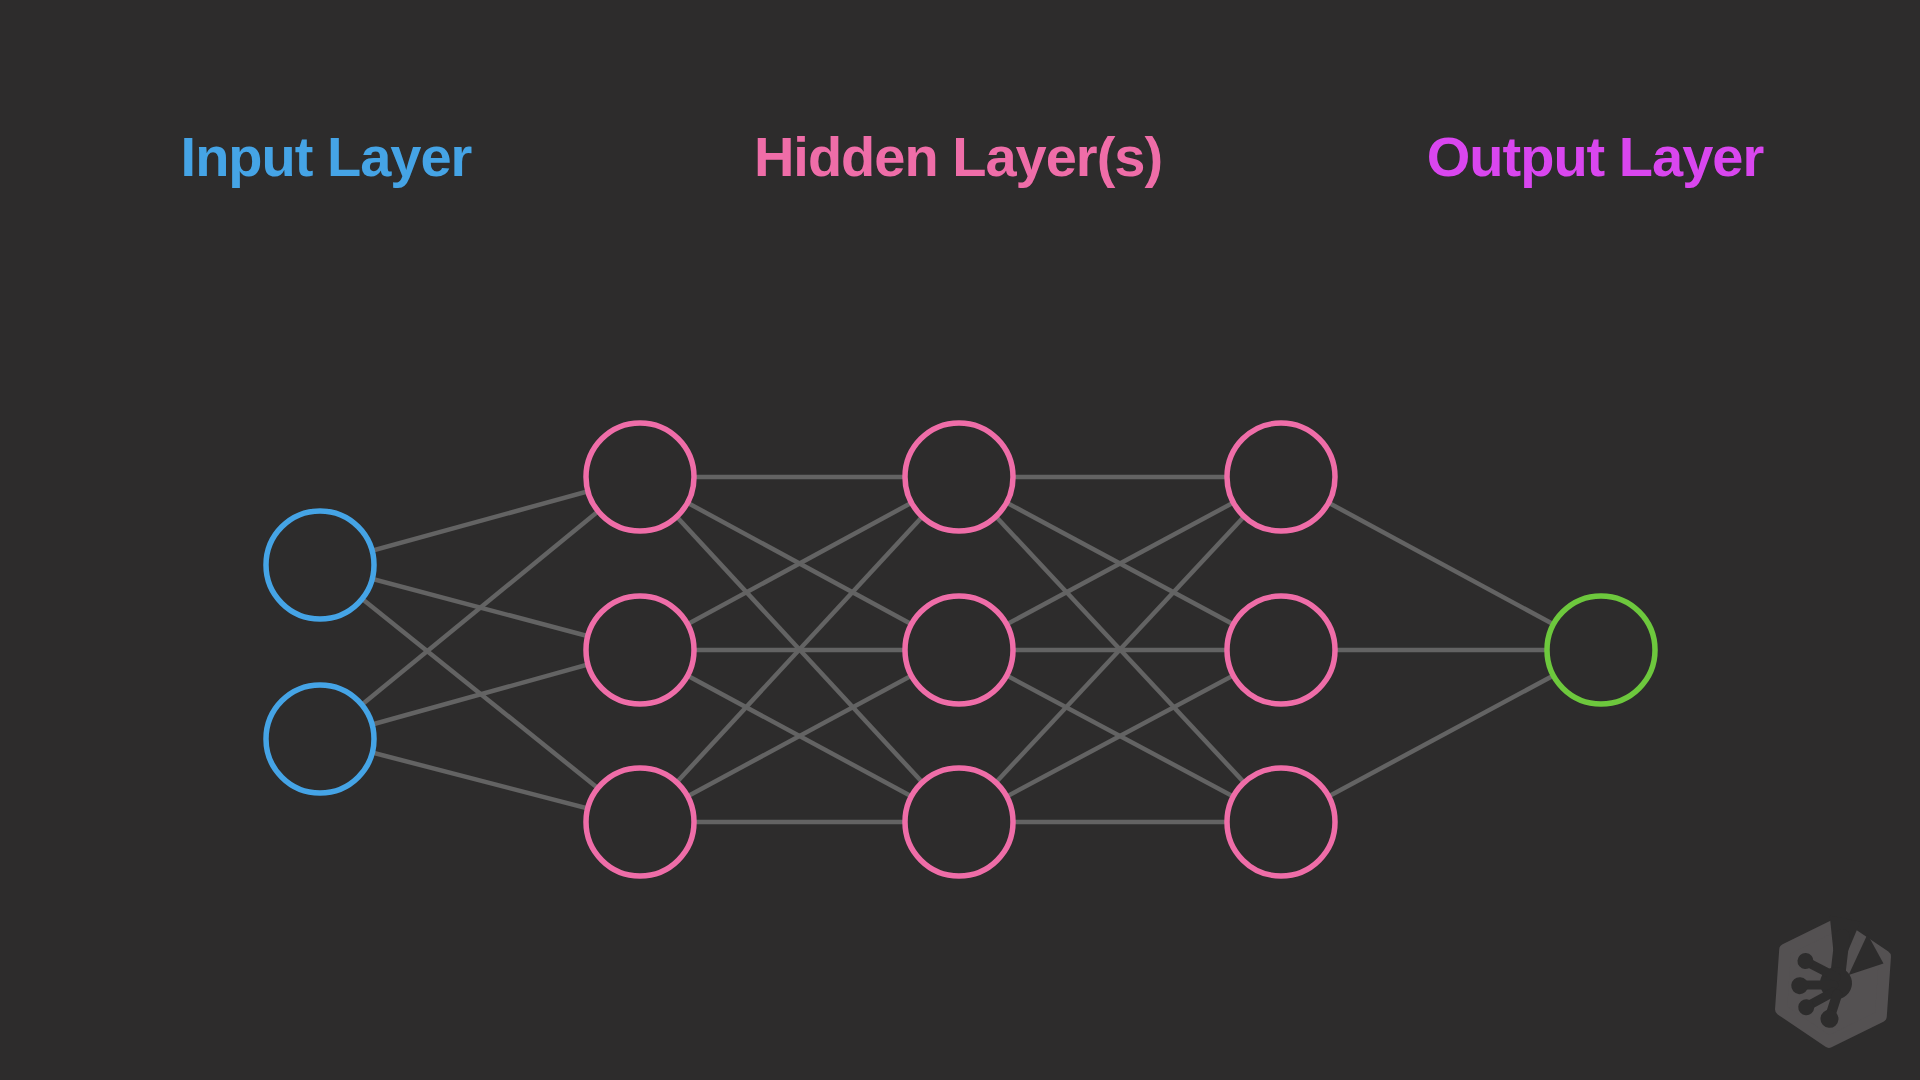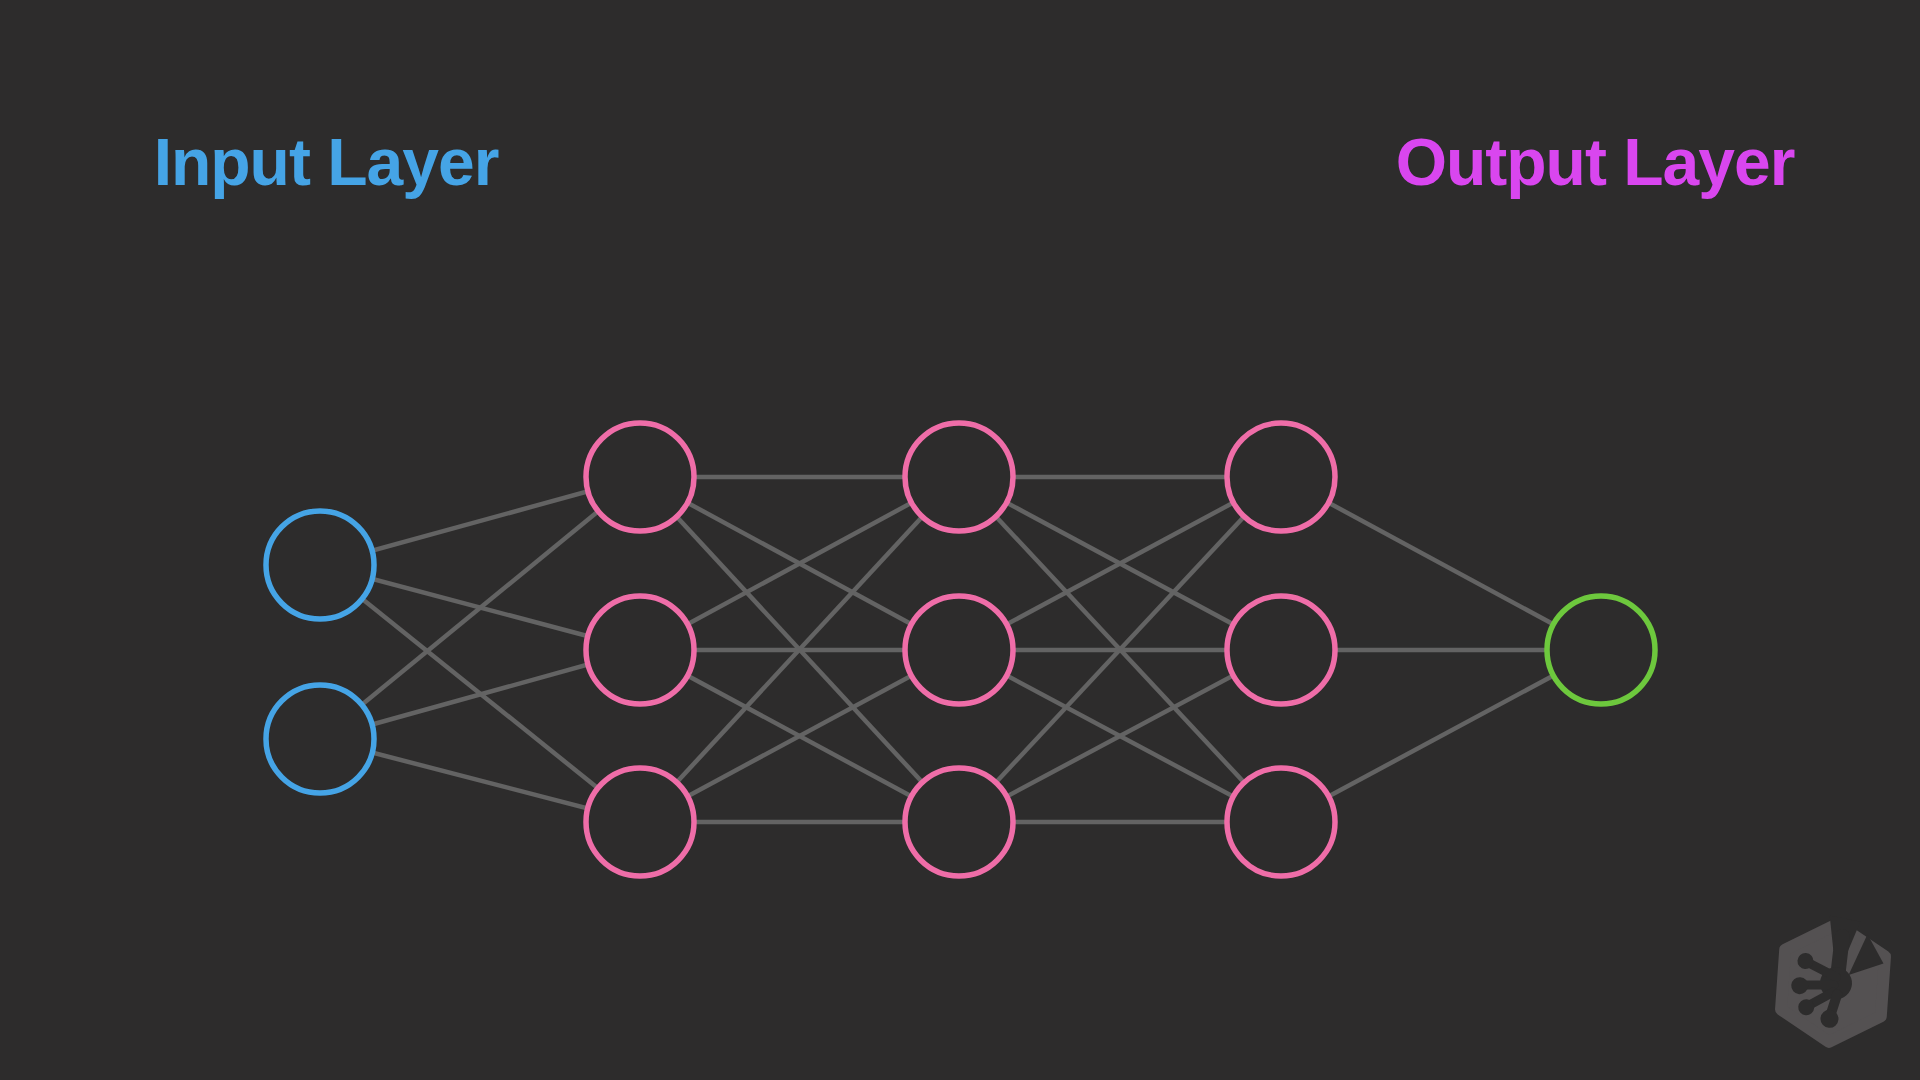--- a/index.html
+++ b/index.html
@@ -12,21 +12,21 @@
   }
   .stage {
     position: relative;
     width: 1920px;
     height: 1080px;
   }
   .layer-label {
     position: absolute;
     top: 124px;
     transform: translateX(-50%);
-    font-size: 66px;
+    font-size: 56px;
     font-weight: 700;
     letter-spacing: -1px;
     white-space: nowrap;
     user-select: none;
   }
   #label-input  { left: 326px; }
   #label-hidden { left: 958px; }
   #label-output { left: 1595px; }
   #network-svg {
     position: absolute;
@@ -39,20 +39,21 @@
     top: 914px;
   }
 </style>
 </head>
 <body style="background: rgb(45, 44, 44);">
 
 <div class="stage">
 
   <div id="label-input" class="layer-label" style="color: rgb(69, 164, 230);">Input Layer</div>
 
+  <div id="label-hidden" class="layer-label" style="color: rgb(239, 109, 168);">Hidden Layer(s)</div>
 
   <div id="label-output" class="layer-label" style="color: #d946ef;">Output Layer</div>
 
   <svg id="network-svg" width="1920" height="1080" viewBox="0 0 1920 1080">
     <g id="edges">
         <line x1="320" y1="565" x2="640" y2="477" stroke="#636363" stroke-width="4.5"></line>
         <line x1="320" y1="565" x2="640" y2="650" stroke="#636363" stroke-width="4.5"></line>
         <line x1="320" y1="565" x2="640" y2="822" stroke="#636363" stroke-width="4.5"></line>
         <line x1="320" y1="739" x2="640" y2="477" stroke="#636363" stroke-width="4.5"></line>
         <line x1="320" y1="739" x2="640" y2="650" stroke="#636363" stroke-width="4.5"></line>

